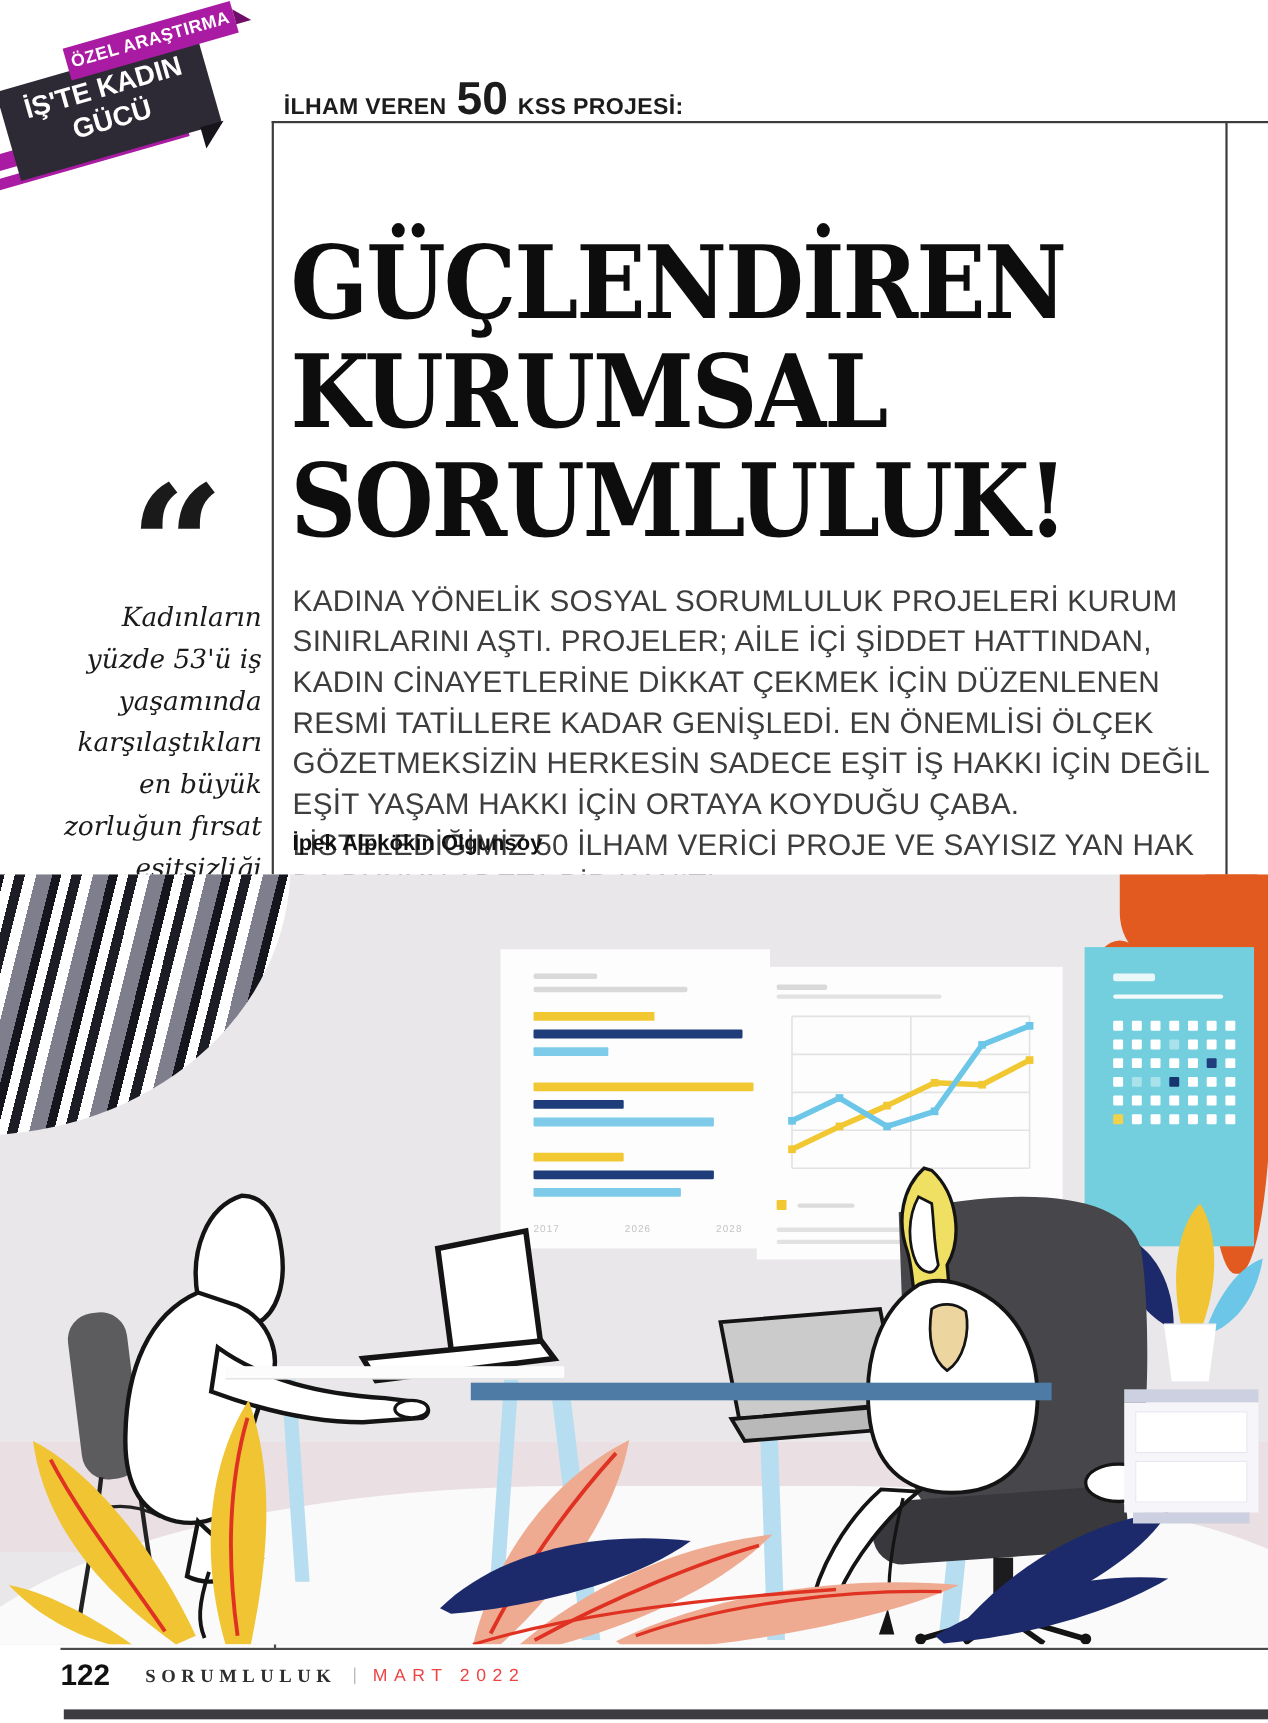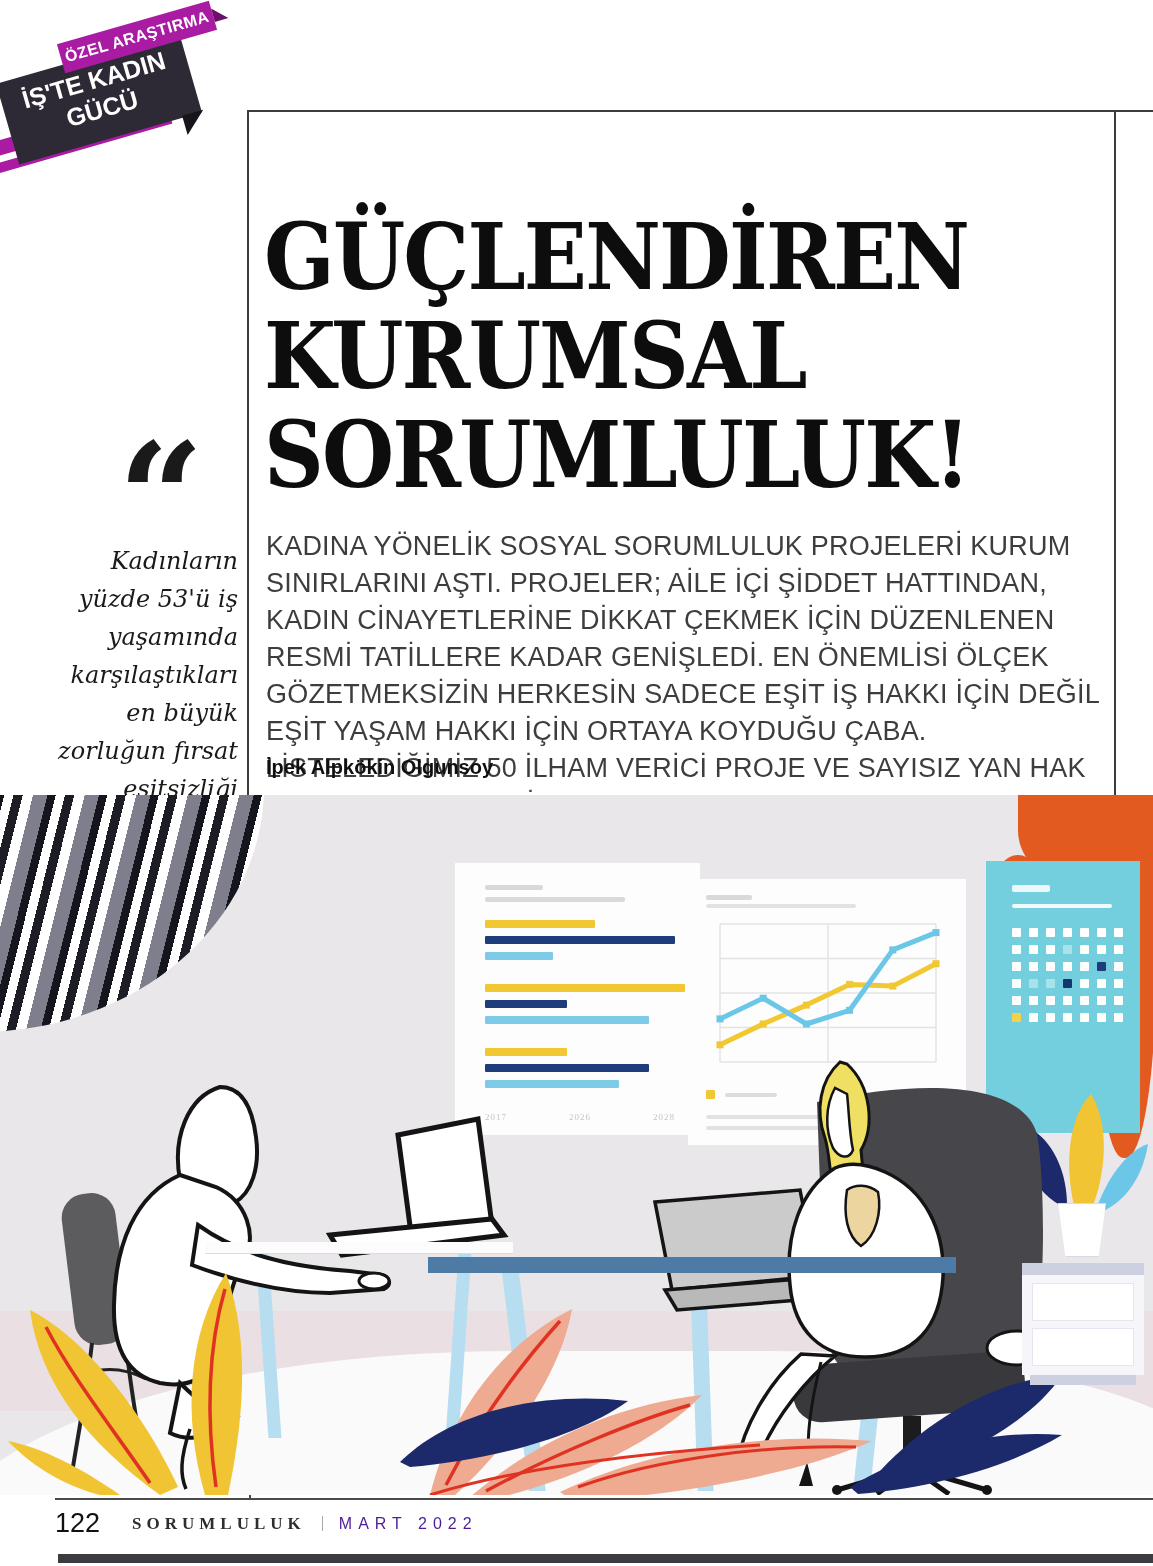--- a/index.html
+++ b/index.html
@@ -35,21 +35,21 @@
   .byline{position:absolute;left:266px;top:756px;font-size:20px;font-weight:700;color:#101010;}
   
   .illo{position:absolute;left:0;top:795px;width:1153px;height:700px;background:#e9e7e9;overflow:hidden;}
   .stripes{position:absolute;left:-36px;top:-8px;width:300px;height:245px;z-index:1;
       background:repeating-linear-gradient(104deg,#1d1d26 0 9px,#ffffff 9px 19px,#7e7e8c 19px 33px,#15151d 33px 41px,#ffffff 41px 50px);
       border-bottom-right-radius:95% 100%;}
   .orange-blob{position:absolute;background:#e25a20;z-index:1;}
   .ob1{left:1018px;top:-12px;width:125px;height:105px;border-radius:0 0 45% 55%;}
   .ob2{left:1096px;top:-12px;width:60px;height:375px;border-radius:0 0 50% 45%;}
   .ob3{left:995px;top:60px;width:46px;height:60px;border-radius:50%;}
-  .board{position:absolute;z-index:2;font-family:Liberation Serif, serif;}
+  .board{position:absolute;z-index:2;}
   .board-left{left:455px;top:68px;width:245px;height:272px;background:#fdfdfd;padding:22px 10px 0 30px;box-sizing:border-box;}
   .ph-line{background:#d9d9d9;height:5px;border-radius:2px;}
   .bar-group{margin-bottom:24px;}
   .hbar{height:8px;margin-bottom:8px;border-radius:1px;}
   .bar-xaxis{display:flex;justify-content:space-between;width:190px;margin-top:4px;
       font-size:9px;color:#c4c4c4;letter-spacing:1px;}
   .board-mid{left:688px;top:84px;width:278px;height:266px;background:#fdfdfd;padding:16px 0 0 18px;box-sizing:border-box;}
   .legend-row{display:flex;align-items:center;gap:10px;margin-top:12px;}
   .legend-sq{width:9px;height:9px;border-radius:1px;}
   .legend-bar{height:4px;background:#dcdcdc;border-radius:2px;}
@@ -73,43 +73,48 @@
       clip-path:polygon(4% 0,96% 0,82% 100%,18% 100%);z-index:4;}
   .cabinet{position:absolute;left:1022px;top:468px;width:122px;height:128px;z-index:8;}
   .cab-top{height:12px;background:#ccd0e0;}
   .cab-body{height:100px;background:#f6f6fa;padding:8px 10px;box-sizing:border-box;}
   .cab-panel{height:36px;background:#ffffff;border:1px solid #e6e6f0;margin-bottom:7px;}
   .cab-base{height:10px;background:#ccd0e0;margin:0 8px;}
   
   .foot-rule{position:absolute;left:55px;top:1498px;width:1098px;height:2px;background:#4a4a4a;}
   .foot-tick{position:absolute;left:249px;top:1492px;width:2px;height:8px;background:#4a4a4a;}
   .footer{position:absolute;left:55px;top:1508px;display:flex;align-items:center;gap:16px;}
-  .f-num{font-size:27px;font-weight:400;color:#111;}
+  .f-num{font-size:27px;font-weight:700;color:#111;}
   .f-mag{font-family:"Liberation Serif",serif;font-weight:700;font-size:17px;letter-spacing:5px;color:#2e2e2e;margin-left:16px;}
   .f-sep{width:1px;height:15px;background:#aaa;}
-  .f-date{font-size:16px;letter-spacing:6px;color:#4c1d95;}
+  .f-date{font-size:16px;letter-spacing:6px;color:#ef4444;}
   .bottom-strip{position:absolute;left:58px;top:1554px;width:1095px;height:9px;background:#3b3b40;}
 </style>
 </head>
 <body>
 
 <div class="page">
 
   <div class="ribbon-stripe" style="left:-30px;top:118px;width:215px;height:15px;z-index:2;"></div>
   <div class="ribbon-stripe" style="left:-30px;top:142px;width:205px;height:10px;z-index:2;"></div>
   <div class="ribbon ribbon-top">
     <span>ÖZEL ARAŞTIRMA</span>
     <div class="fold" style="right:-14px;top:8px;border-left:14px solid #6e0e68;border-top:14px solid transparent;"></div>
   </div>
   <div class="ribbon ribbon-main">
     <div>İŞ'TE KADIN</div>
     <div>GÜCÜ</div>
     <div class="fold" style="right:-2px;bottom:-18px;border-left:22px solid #17141c;border-bottom:20px solid transparent;"></div>
   </div>
 
+  <div class="kicker">
+    <span class="k-pre">İLHAM VEREN</span>
+    <span class="k-num">50</span>
+    <span class="k-post">KSS PROJESİ:</span>
+  </div>
   <div class="rule-h"></div>
   <div class="rule-v-left"></div>
   <div class="rule-v-right"></div>
 
   <div class="headline">
     <div>GÜÇLENDİREN</div>
     <div>KURUMSAL</div>
     <div>SORUMLULUK!</div>
   </div>
 

